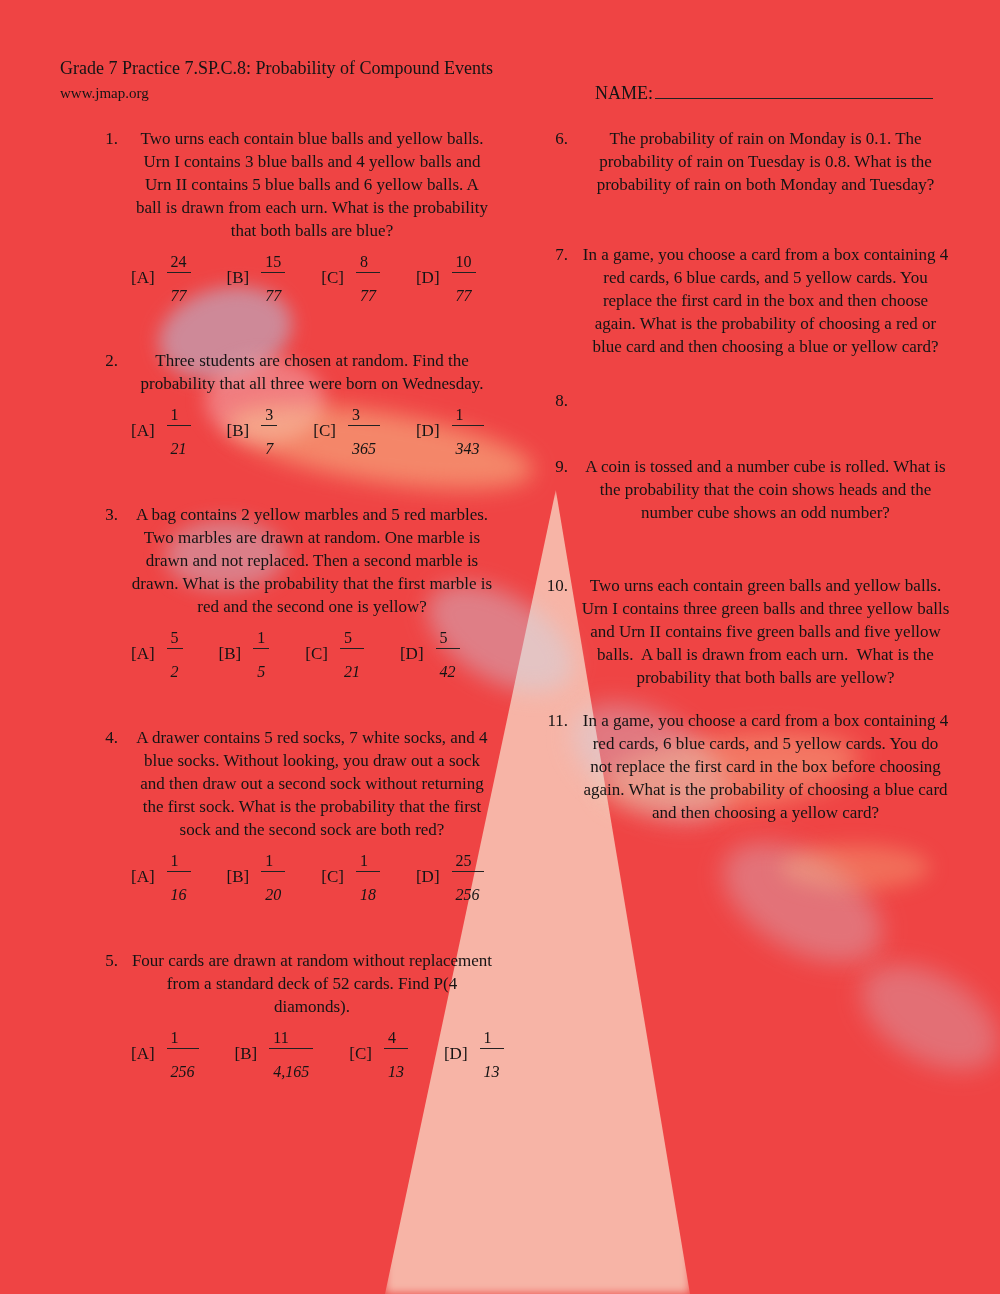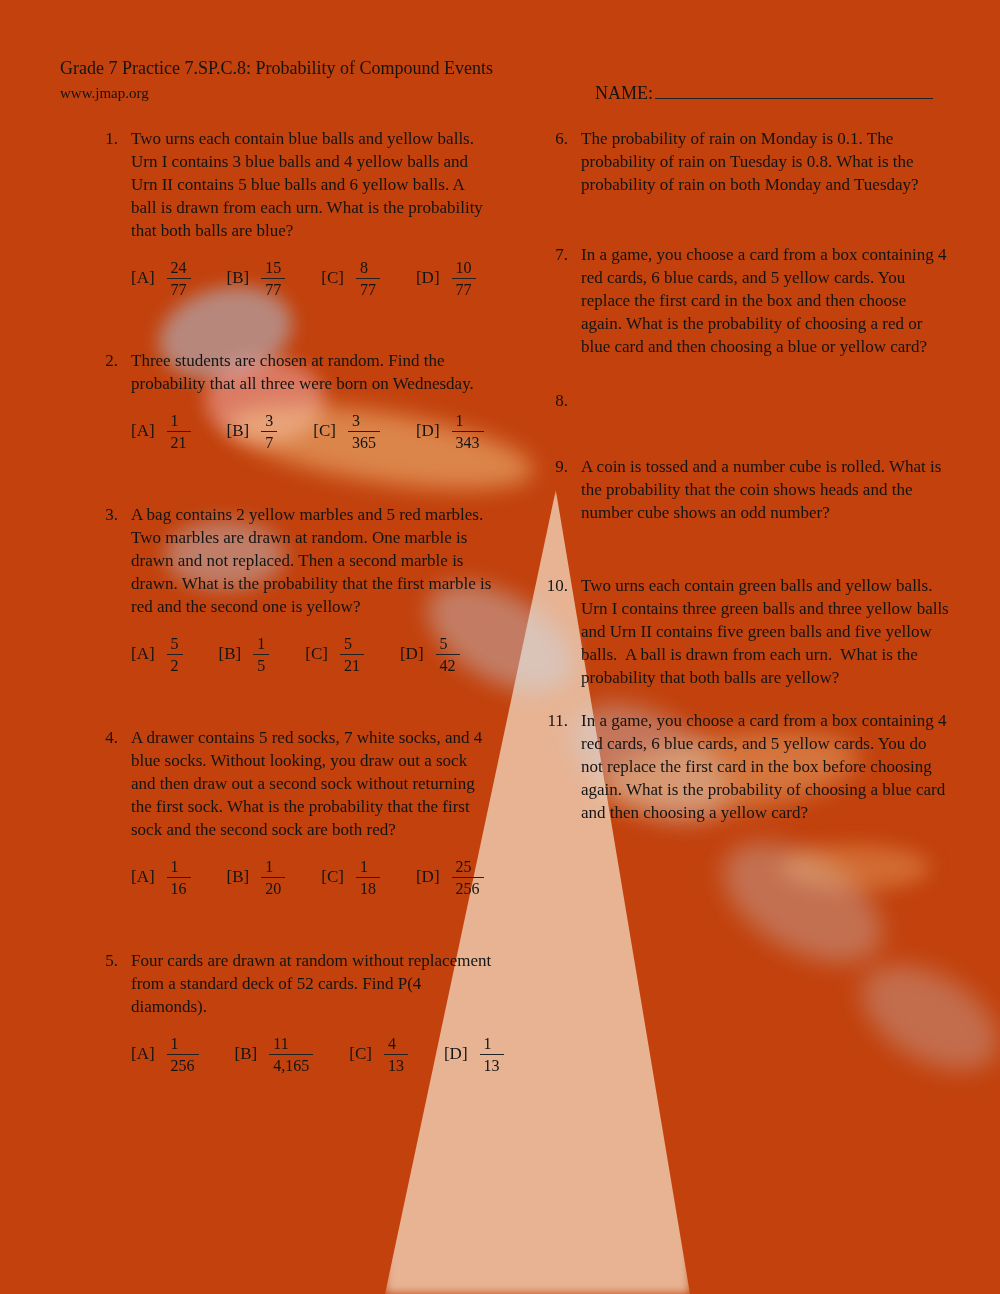--- a/index.html
+++ b/index.html
@@ -1,17 +1,17 @@
 <!DOCTYPE html>
 <html><head>
 <meta charset="utf-8">
 <style>
   html,body{margin:0;padding:0;background:#ffffff;}
   .page{
-    position:relative;width:1000px;height:1294px;background:#c2410c;
+    position:relative;width:1000px;height:1294px;background:#ef4444;
     overflow:hidden;font-family:"Liberation Serif",serif;color:#141414;
   }
   
   .wm{position:absolute;border-radius:50%;pointer-events:none;}
   .wm-blue1{left:158px;top:288px;width:135px;height:90px;background:rgba(173,205,235,.50);filter:blur(9px);transform:rotate(-14deg);}
   .wm-pink1{left:205px;top:358px;width:120px;height:85px;background:rgba(243,178,184,.50);filter:blur(9px);}
   .wm-yellow1{left:225px;top:412px;width:310px;height:70px;background:rgba(250,214,150,.45);filter:blur(11px);transform:rotate(9deg);}
   .wm-blue2{left:165px;top:520px;width:120px;height:70px;background:rgba(190,216,240,.40);filter:blur(10px);}
   .wm-blue3{left:420px;top:595px;width:160px;height:85px;background:rgba(198,221,243,.38);filter:blur(11px);transform:rotate(30deg);}
   .wm-blue4{left:565px;top:715px;width:170px;height:95px;background:rgba(198,221,243,.34);filter:blur(12px);transform:rotate(30deg);}
@@ -31,27 +31,27 @@
   .hdr-site{position:absolute;left:60px;top:85px;font-size:15px;}
   .name-row{position:absolute;left:595px;top:80px;font-size:18px;}
   .name-line{display:inline-block;width:278px;height:18px;border-bottom:1.4px solid #222;margin-left:2px;vertical-align:baseline;}
   
   .col{position:absolute;top:127px;}
   .col-left{left:88px;width:405px;}
   .col-right{left:538px;width:412px;}
   .q{display:flex;align-items:flex-start;}
   .qnum{flex:0 0 30px;text-align:right;margin-right:13px;font-size:17px;line-height:23px;}
   .qbody{flex:1;min-width:0;}
-  .qtext{margin:0;font-size:17px;line-height:23px;white-space:pre-wrap;}
+  .qtext{margin:0;font-size:17px;line-height:23px;white-space:pre-wrap;text-align:center;}
   .choices{display:flex;align-items:center;margin-top:12px;height:48px;}
   .choice{display:flex;align-items:center;margin-right:36px;}
   .clabel{font-size:17px;margin-right:12px;}
   .frac{display:inline-block;text-align:left;font-size:16px;line-height:19px;}
   .frac .fnum{display:block;border-bottom:1.4px solid #222;padding:0 4px 1px;}
-  .frac .fden{display:block;padding:1px 4px 0;}
+  .frac .fden{display:block;padding:13px 4px 0;font-style:italic;}
 </style>
 </head>
 <body>
 
 <div class="page">
 
   <div class="wm wm-blue1"></div>
   <div class="wm wm-pink1"></div>
   <div class="wm wm-yellow1"></div>
   <div class="wm wm-blue2"></div>

